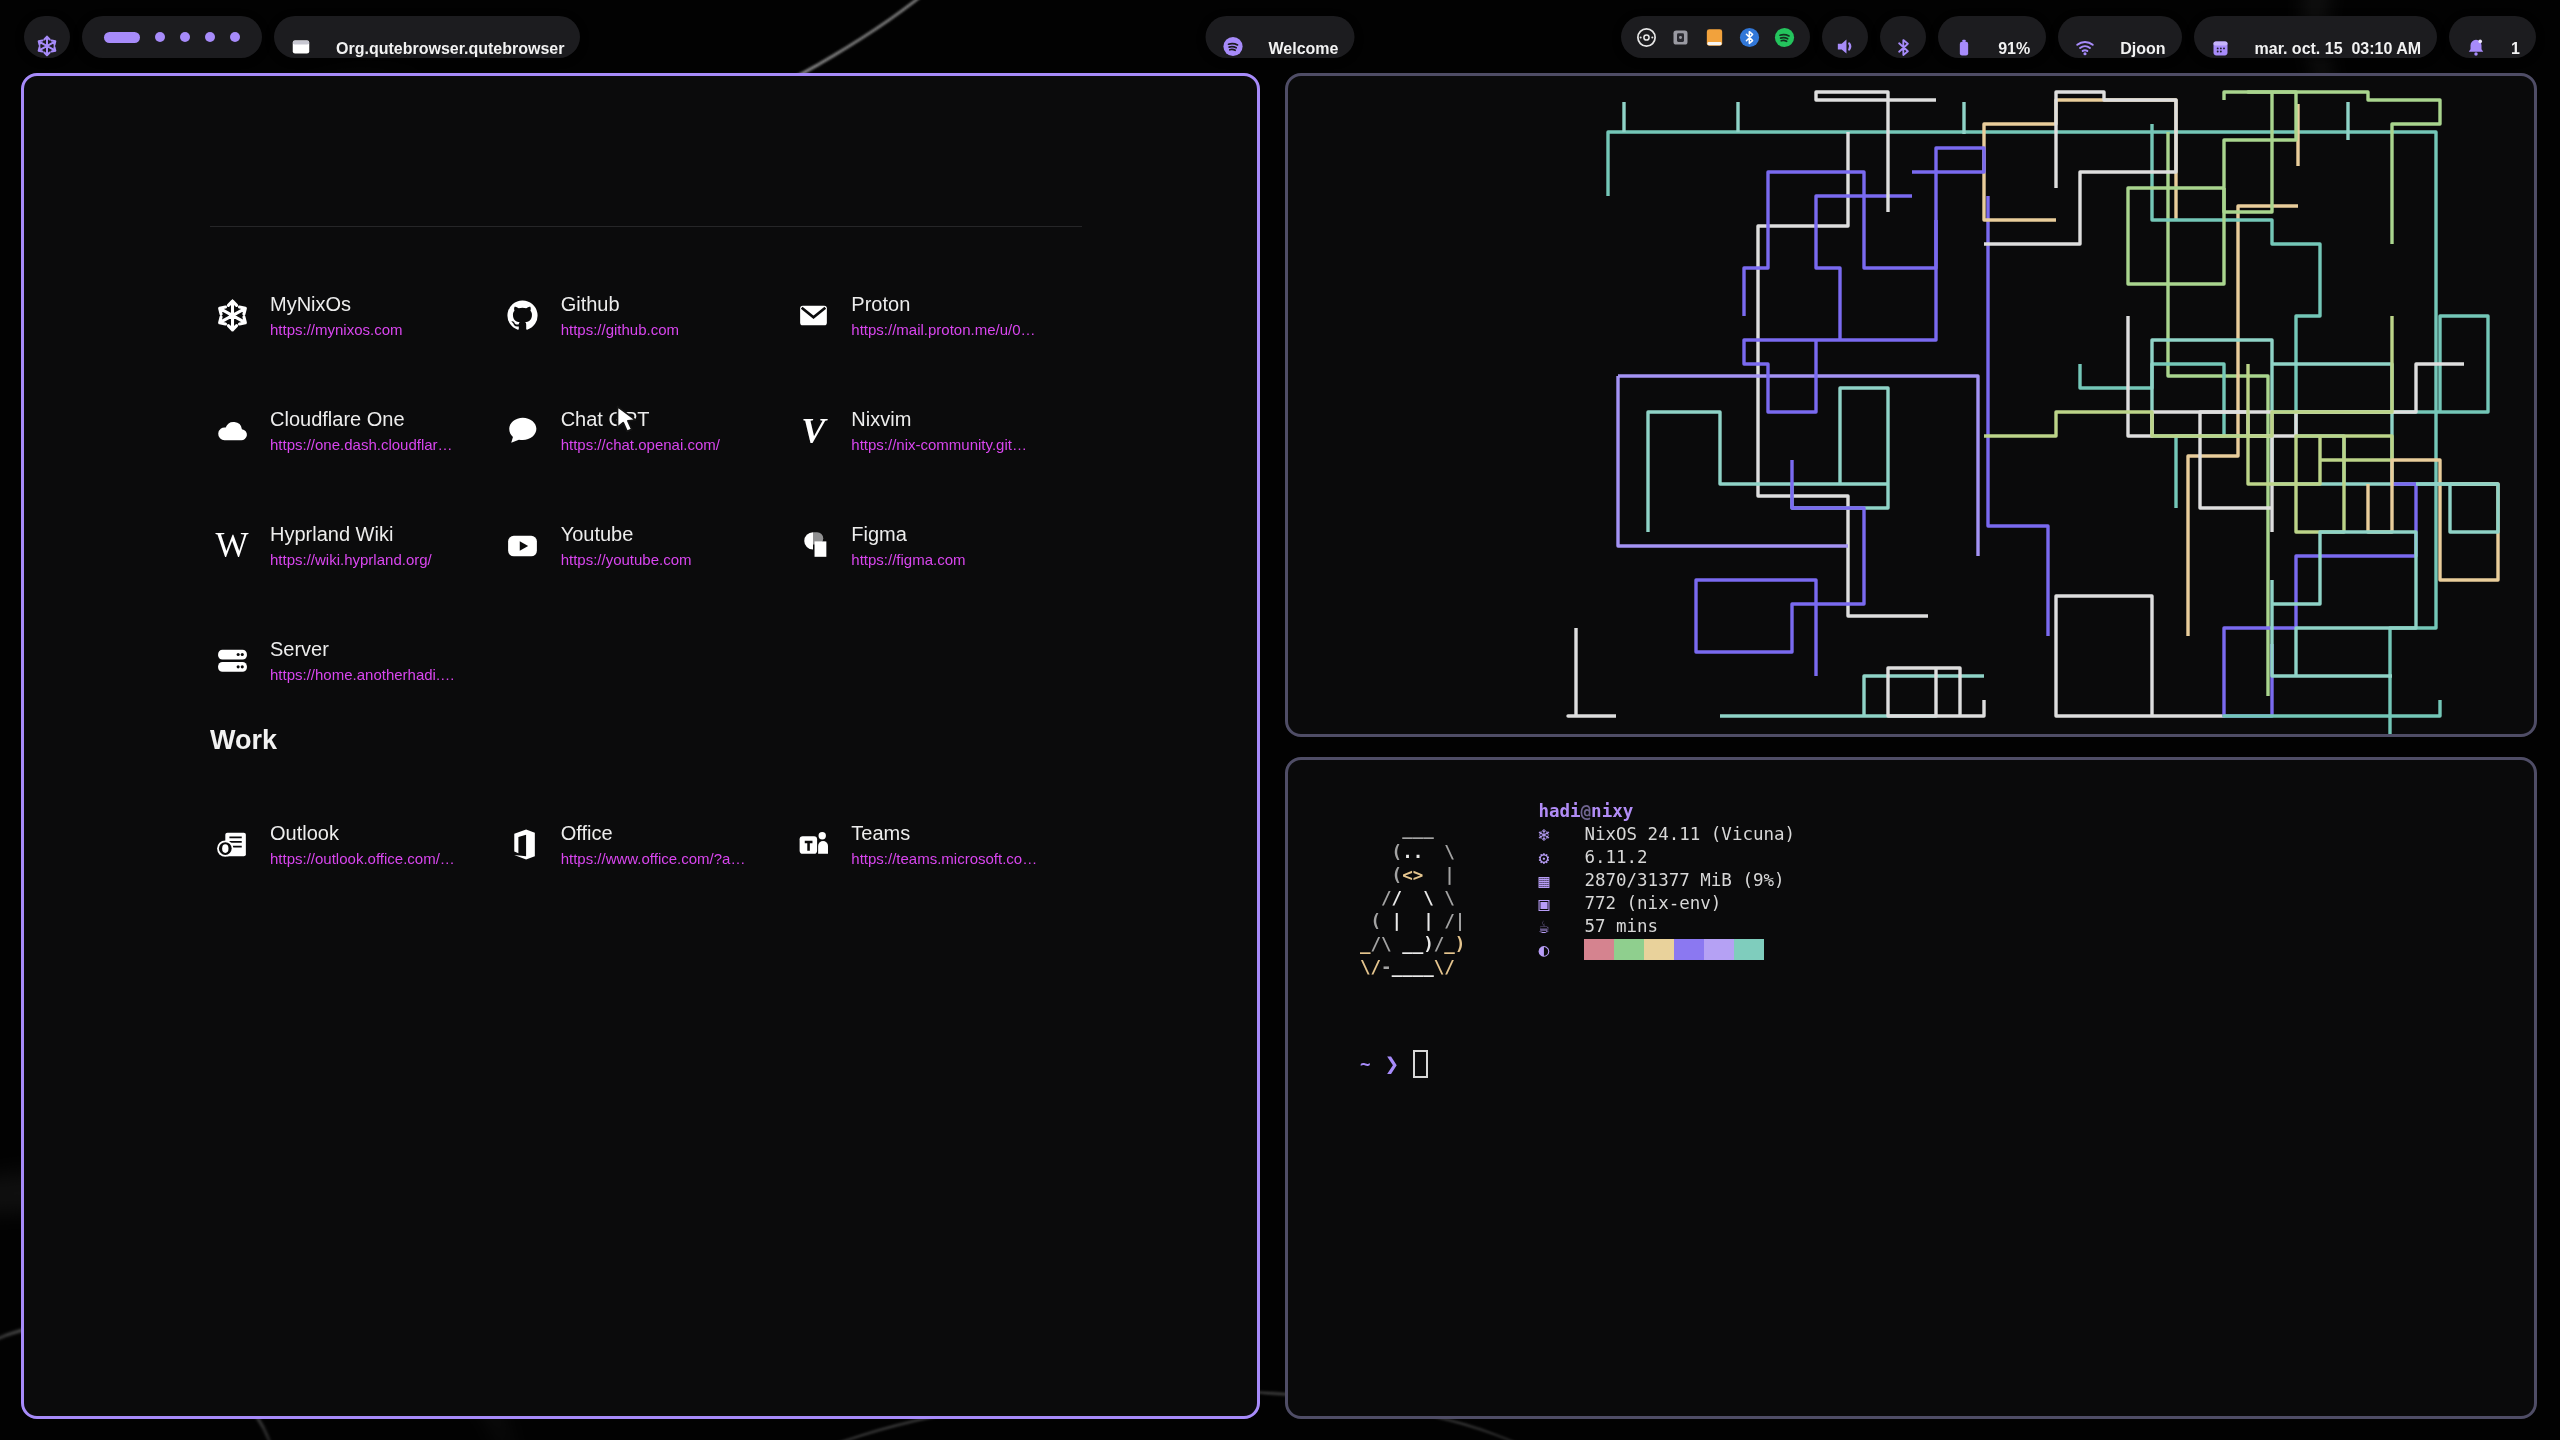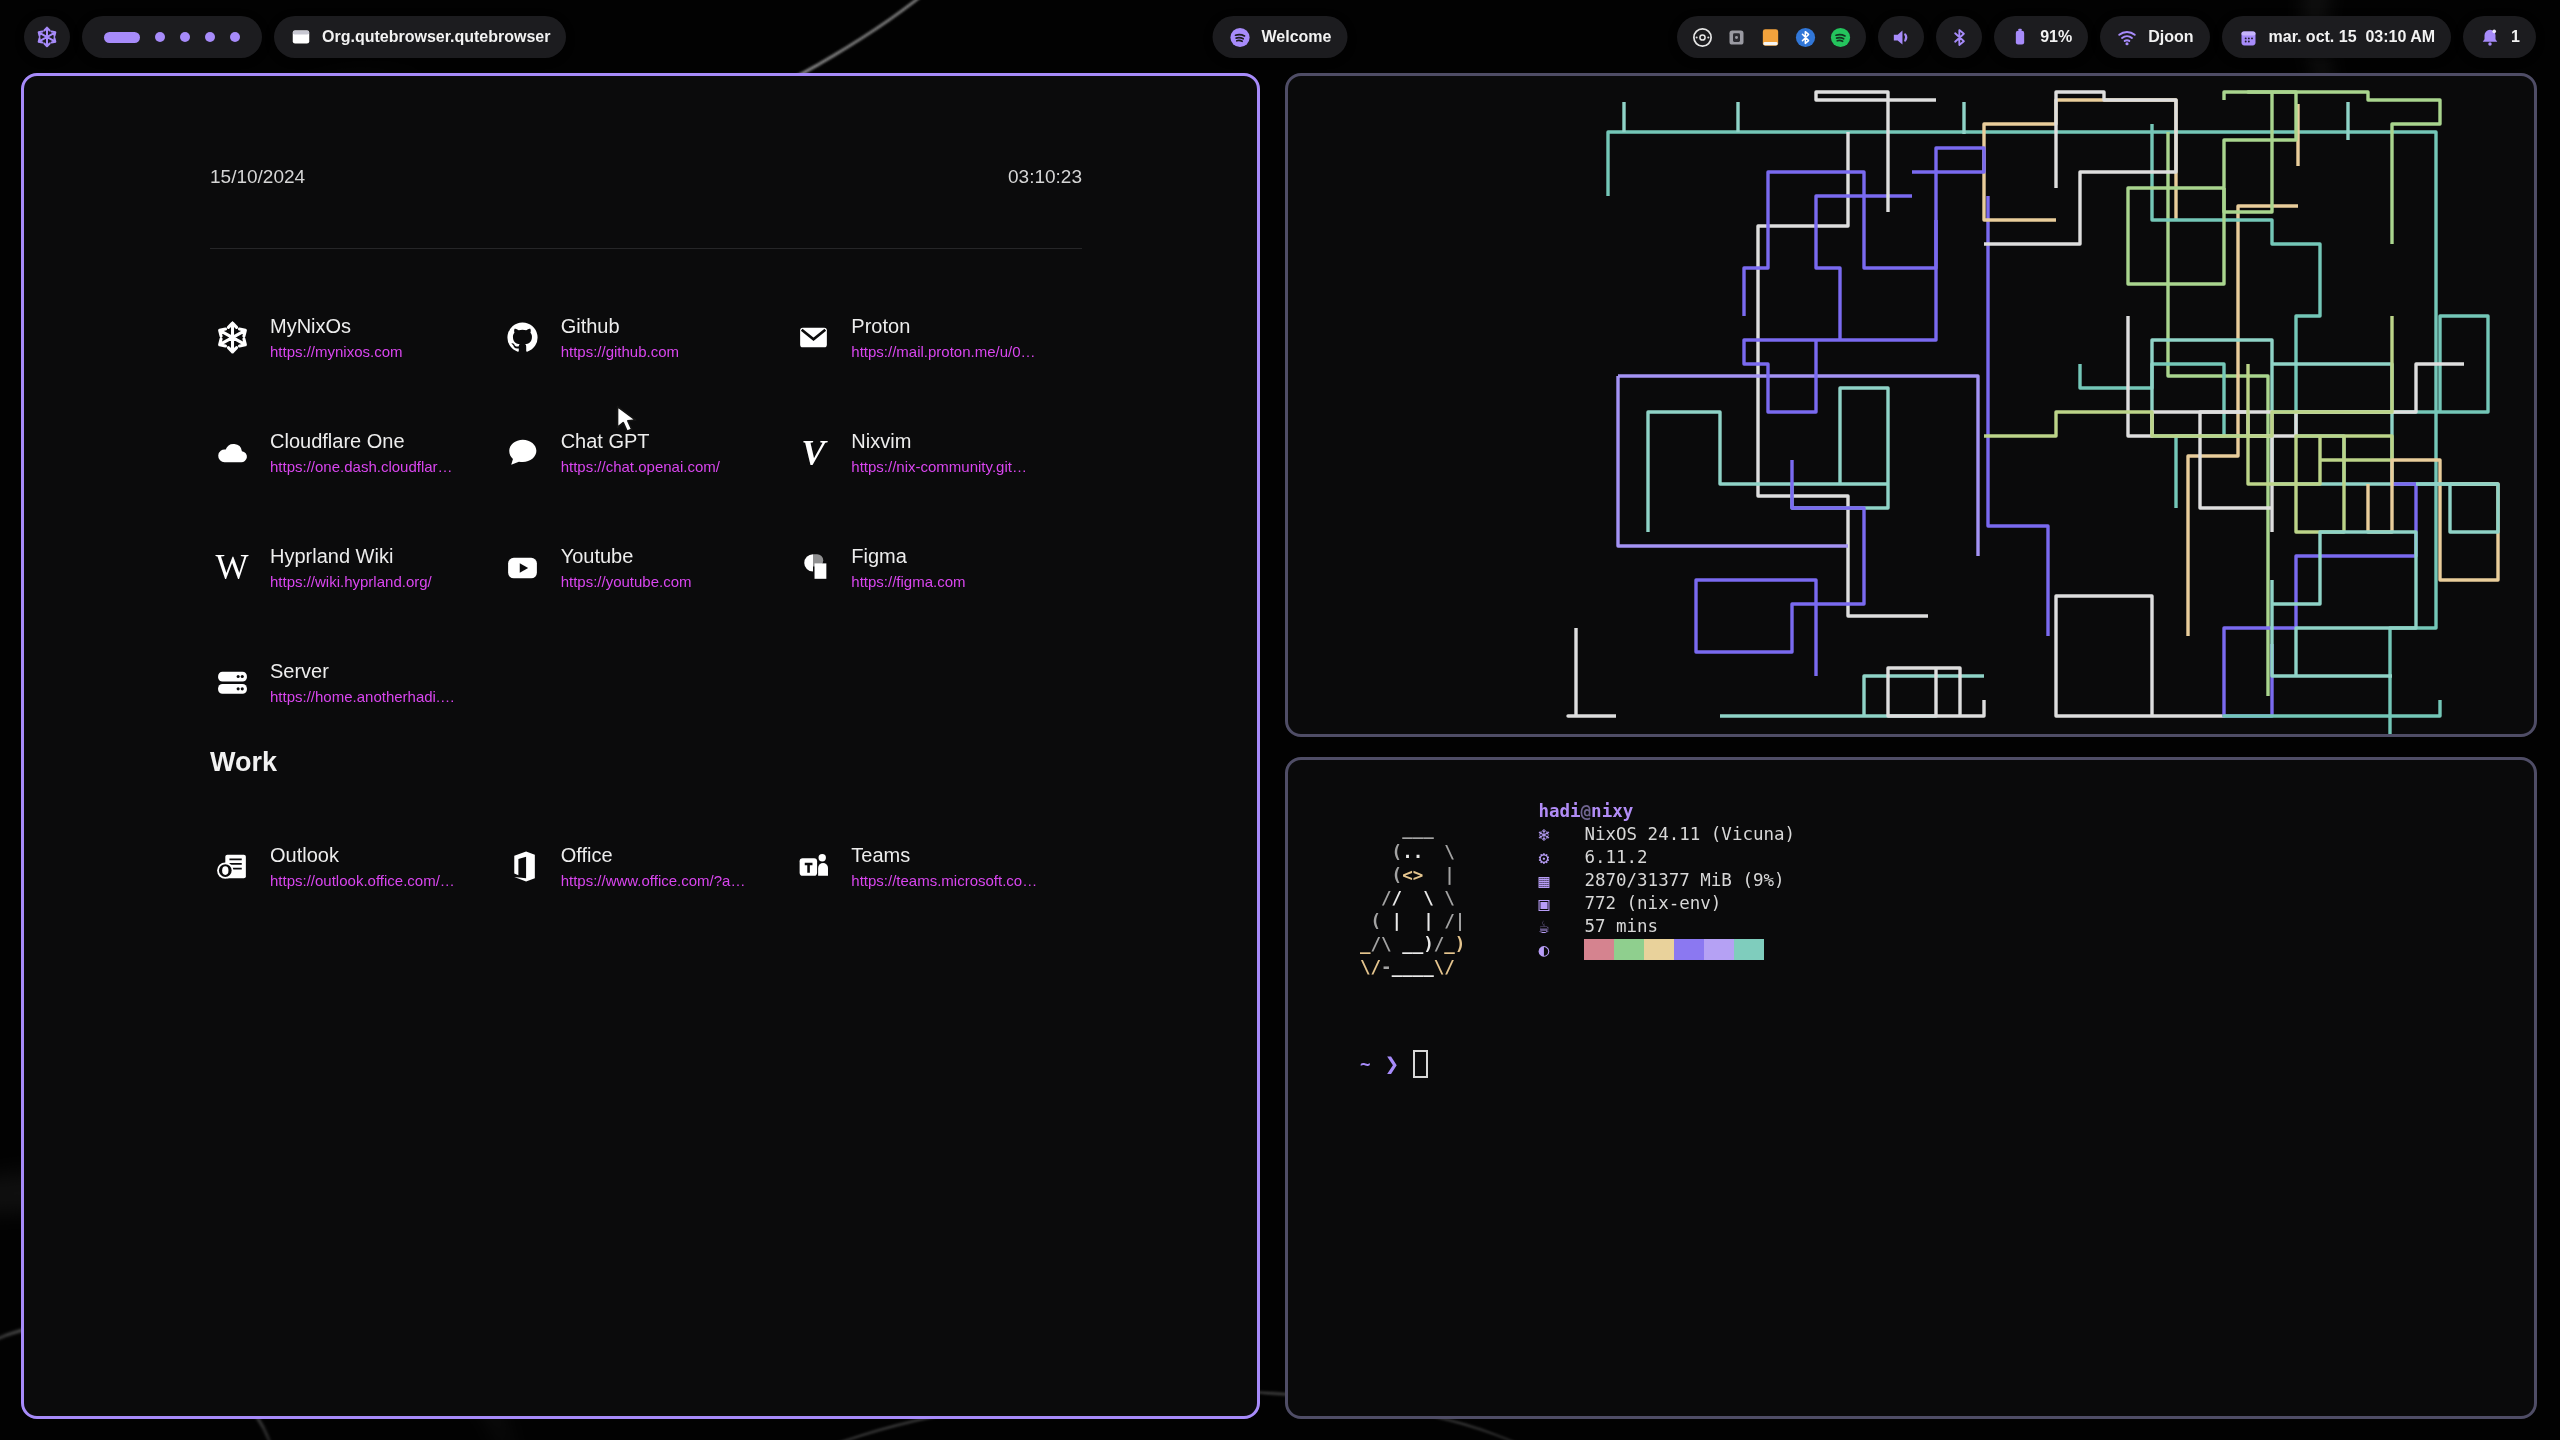--- a/index.html
+++ b/index.html
@@ -13,21 +13,21 @@
   .swirl{position:absolute;border-radius:50%;pointer-events:none;}
   .sw1{left:280px;top:-90px;width:760px;height:220px;border-bottom:3px solid rgba(255,255,255,.55);transform:rotate(-24deg);filter:blur(1.2px);}
   .sw2{left:-240px;top:1180px;width:760px;height:460px;border-top:46px solid rgba(255,255,255,.05);transform:rotate(14deg);filter:blur(10px);}
   .sw3{left:-60px;top:1330px;width:340px;height:220px;border-top:4px solid rgba(255,255,255,.35);transform:rotate(18deg);filter:blur(1.5px);}
   .sw4{left:700px;top:1390px;width:900px;height:300px;border-top:3px solid rgba(255,255,255,.22);transform:rotate(-2deg);filter:blur(1px);}
   .sw5{left:2280px;top:-120px;width:600px;height:420px;border-left:30px solid rgba(255,255,255,.05);transform:rotate(30deg);filter:blur(9px);}
   .sw6{left:60px;top:60px;width:500px;height:700px;border-left:26px solid rgba(255,255,255,.045);transform:rotate(24deg);filter:blur(9px);}
 
   
   .topbar{position:absolute;left:0;top:14px;width:100%;height:46px;display:flex;align-items:center;padding:0 24px;box-sizing:border-box;z-index:5;}
-  .pill{background:#1c1c1f;border-radius:999px;height:42px;display:flex;align-items:center;gap:10px;padding:0 16px;color:#f2f2f2;font-weight:700;font-size:16px;box-shadow:0 2px 8px rgba(0,0,0,.45);}
+  .pill{background:#1c1c1f;border-radius:999px;height:42px;display:flex;align-items:flex-end;gap:24px;padding:0 16px;color:#f2f2f2;font-weight:700;font-size:16px;box-shadow:0 2px 8px rgba(0,0,0,.45);}
   .pill.icon-only{width:46px;padding:0;justify-content:center;}
   .bar-left,.bar-right{display:flex;align-items:center;gap:12px;}
   .bar-center{position:absolute;left:50%;transform:translateX(-50%);}
   .bar-right{margin-left:auto;}
   .ws-wrap{display:flex;align-items:center;gap:15px;padding:0 22px;}
   .ws-active{width:36px;height:11px;border-radius:6px;background:#a78bfa;}
   .ws-dot{width:10px;height:10px;border-radius:50%;background:#a78bfa;}
   .datetime-label{white-space:pre;}
   .tray{display:flex;align-items:center;gap:12px;padding:0 14px;}
   .tray svg{display:block;}
@@ -219,24 +219,20 @@
             <circle cx="16.6" cy="5.9" r="2" fill="#ece6fb"></circle>
           </svg>
       </span>
       <span>1</span>
     </div>
   </div>
 </div>
 
 <div class="win win-left">
   <div class="sp-content">
-    <div class="sp-daterow">
-      <span>15/10/2024</span>
-      <span>03:10:23</span>
-    </div>
     <div class="sp-divider"></div>
     <div>
         <div class="sp-grid">
           <div class="bm-item">
             <span class="bm-icon">
               <svg viewBox="0 0 36 36">
                 <g stroke="#fff" stroke-width="3" stroke-linecap="round" fill="none">
                   <path d="M18 4v28M5.5 11l25 14M5.5 25l25-14M18 4l-4 4.2M18 4l4 4.2M18 32l-4-4.2M18 32l4-4.2M5.5 11l5.7-1.3M5.5 11l1.4 5.6M30.5 25l-5.7 1.3M30.5 25l-1.4-5.6M5.5 25l1.4-5.6M5.5 25l5.7 1.3M30.5 11l-1.4 5.6M30.5 11l-5.7-1.3"></path>
                 </g>
               </svg>

